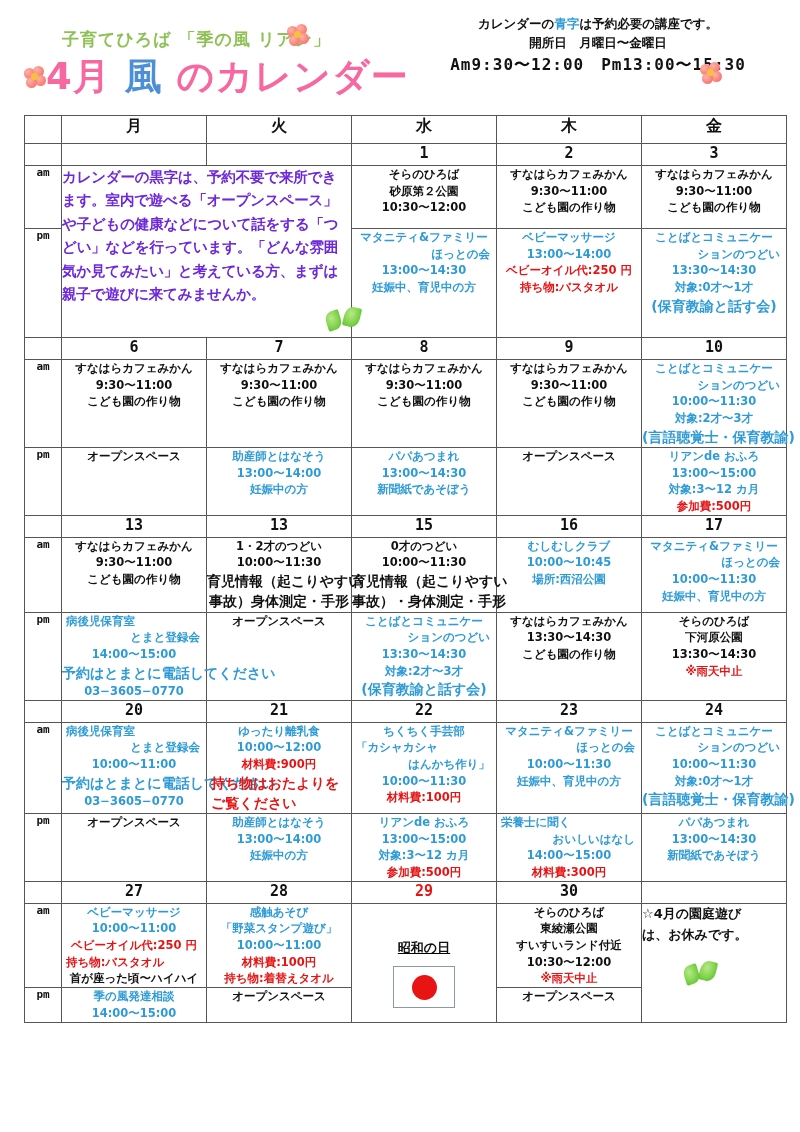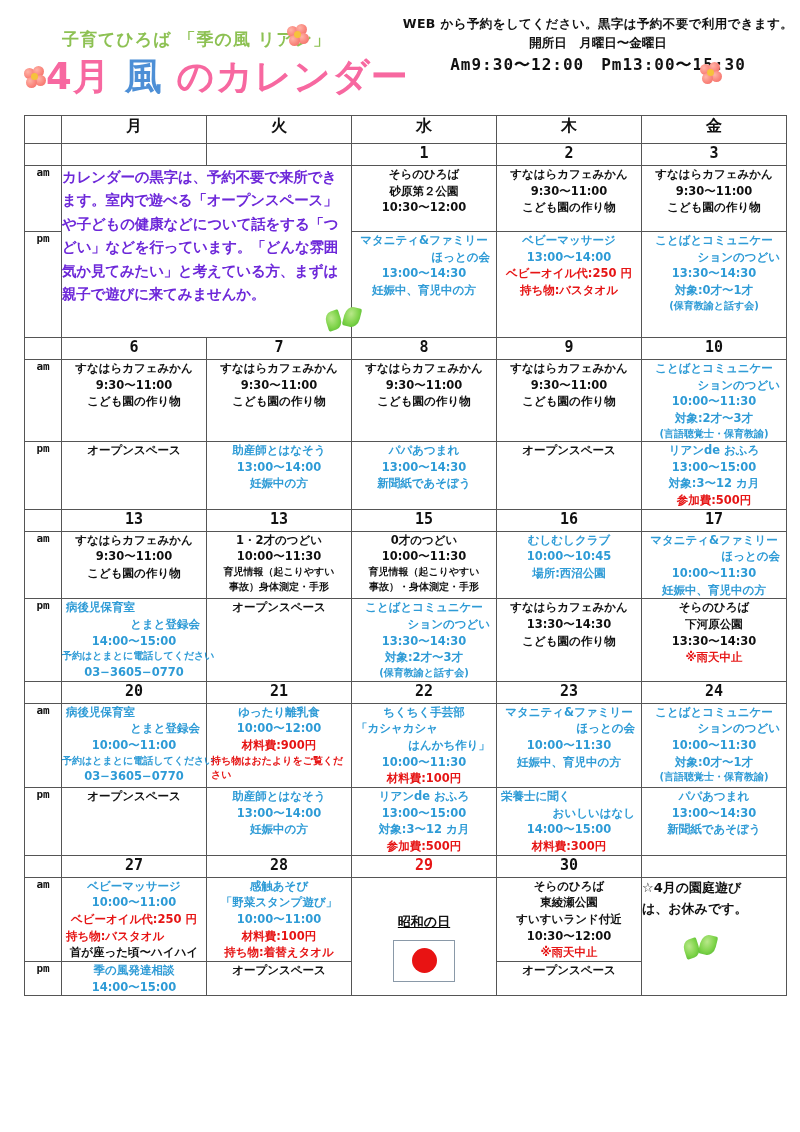--- a/index.html
+++ b/index.html
@@ -68,21 +68,21 @@
     font-family:"DejaVu Sans Mono","Liberation Mono",monospace; }
   .daynum-row td.holiday { color:#E61515; }
 
   .cell { padding:4px 3px 5px 3px; text-align:center; position:relative; }
   .cell .ln {
     font-size:11.5px; font-weight:bold; line-height:1.45;
     color:#111; white-space:nowrap;
   }
   .cell .ln.blue { color:#2E9BD6; }
   .cell .ln.red  { color:#E61515; }
-  .cell .ln.small { font-size:10px; }
+  .cell .ln.small { font-size:14px; }
   .cell .ln.wrap { white-space:normal; }
   .cell .ln.indent-r { text-align:right; padding-right:6px; }
   .cell .ln.left { text-align:left; padding-left:4px; }
 
   
   .intro { padding:7px 8px 8px 9px; text-align:left; }
   .intro .p {
     font-size:14.5px; font-weight:bold; color:#6d28d9;
     line-height:1.62; letter-spacing:-0.2px;
   }
@@ -128,21 +128,21 @@
       <div class="flower" style="left:24px; top:66px;">
         <div class="fl-petal" style="left:0px;  top:2px;"></div>
         <div class="fl-petal" style="left:9px;  top:0px;"></div>
         <div class="fl-petal" style="left:11px; top:9px;"></div>
         <div class="fl-petal" style="left:2px;  top:11px;"></div>
         <div class="fl-center"></div>
       </div>
     </div>
 
     <div class="hdr-right">
-      <div class="ln wide">WEB から予約をしてください。黒字は予約不要で利用できます。</div>
+      <div class="ln"><span>カレンダーの</span><span class="blue-word">青字</span><span>は予約必要の講座です。</span></div>
       <div class="ln">開所日　月曜日〜金曜日</div>
       <div class="ln mono">Am9:30〜12:00　Pm13:00〜15:30</div>
 
       <div class="flower" style="left:302px; top:48px;">
         <div class="fl-petal" style="left:0px;  top:2px;"></div>
         <div class="fl-petal" style="left:9px;  top:0px;"></div>
         <div class="fl-petal" style="left:11px; top:9px;"></div>
         <div class="fl-petal" style="left:2px;  top:11px;"></div>
         <div class="fl-center"></div>
       </div>

